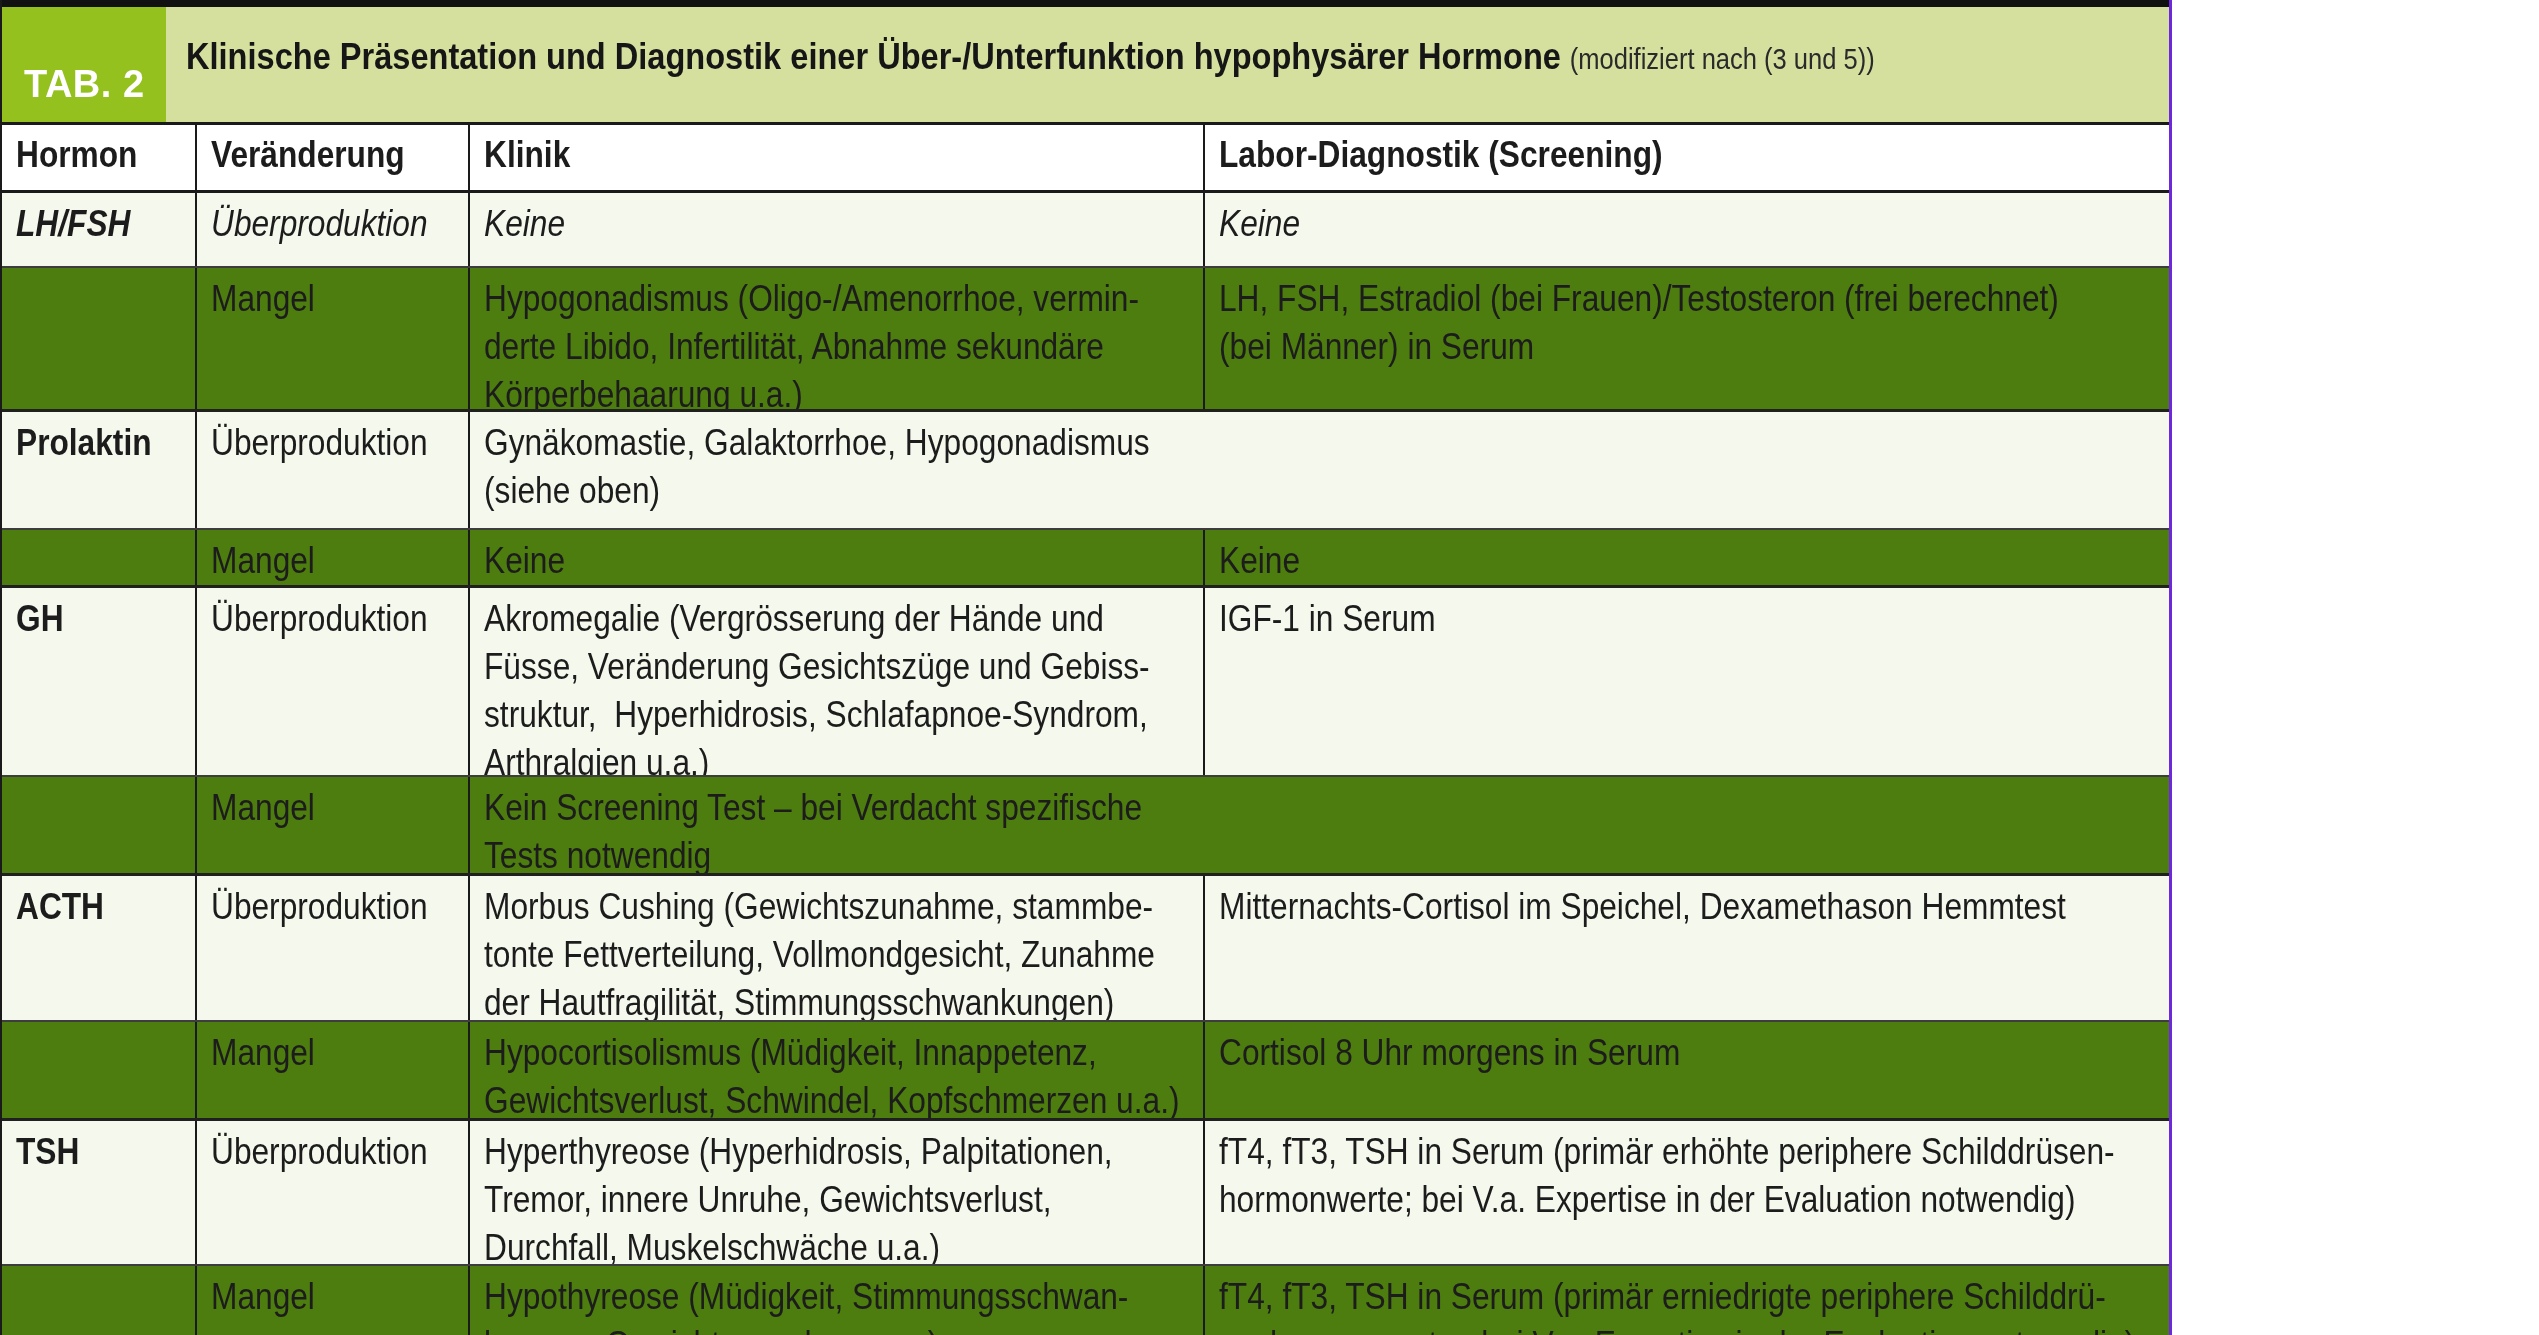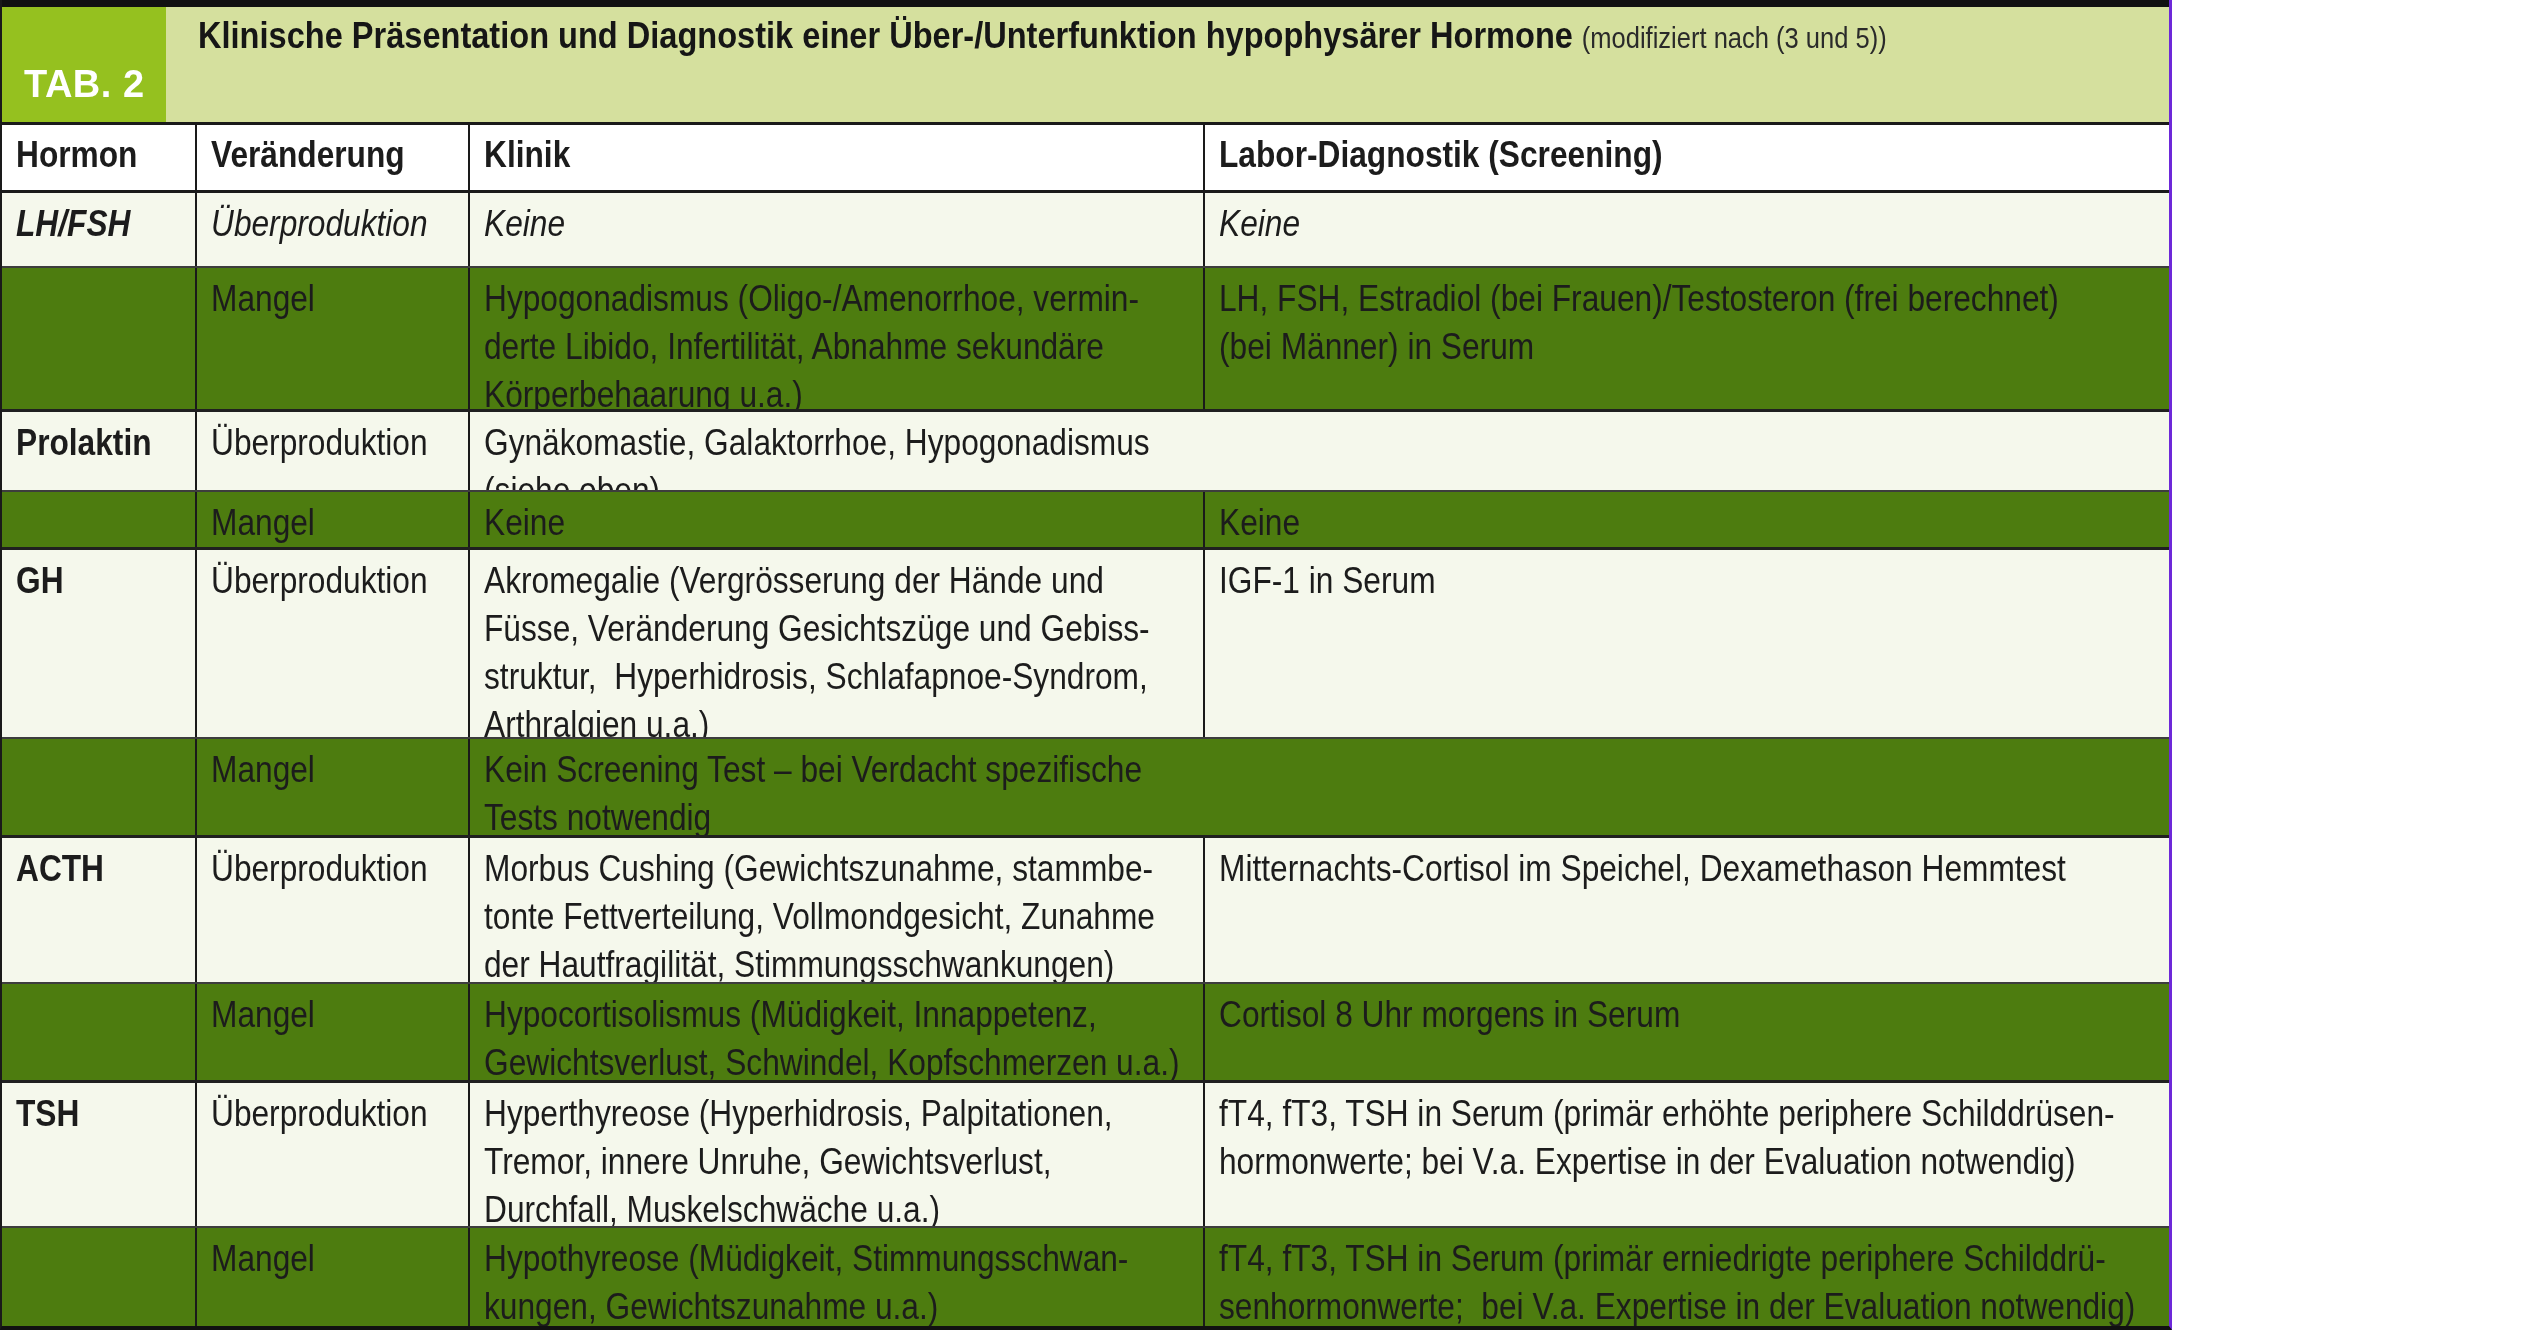--- a/index.html
+++ b/index.html
@@ -9,41 +9,41 @@
   .tbl{position:absolute;left:0;top:0;width:2172px;box-sizing:border-box;
        border-left:2px solid #1a1a1a;border-right:3px solid #6d28d9;border-bottom:4px solid #111;}
 
   .topbar{height:7px;background:#111;}
 
   .titlebar{height:115px;background:#d5e09e;display:flex;align-items:stretch;
             border-bottom:3px solid #1a1a1a;}
   .tabbadge{width:164px;background:#95c11f;color:#ffffff;display:flex;align-items:flex-end;
             padding:0 0 16px 22px;box-sizing:border-box;font-weight:bold;font-size:38px;
             letter-spacing:.5px;}
-  .titlewrap{flex:1;display:flex;align-items:flex-start;padding:8px 20px 16px 20px;overflow:hidden;margin-left:12px;}
+  .titlewrap{flex:1;display:flex;align-items:center;padding:0 20px 16px 20px;overflow:hidden;}
   .titleline{transform:scaleX(.88);transform-origin:0 100%;white-space:nowrap;}
   .title-main{font-weight:bold;font-size:37px;color:#161616;}
   .title-note{font-weight:normal;font-size:29px;color:#2a2a2a;margin-left:10px;}
 
   .trow{display:grid;grid-template-columns:193px 273px 735px 1fr;box-sizing:border-box;}
   .cell{box-sizing:border-box;padding:7px 12px 4px 14px;overflow:hidden;}
   .cell + .cell{border-left:2px solid #1a1a1a;}
   .ct{display:block;transform:scaleX(.88);transform-origin:0 0;white-space:pre-wrap;
       font-size:36px;line-height:48px;color:#1c1c1c;width:114%;}
   .bold .ct, .ct.b{font-weight:bold;}
 
   .header{height:68px;background:#ffffff;border-bottom:3px solid #1a1a1a;}
   .header .ct{font-weight:bold;line-height:46px;}
 
   .row-light{background:#f5f8ec;}
   .row-dark{background:#4d7c0f;}
   .trow.data + .trow.data{border-top:2px solid #3d3d3d;}
   .trow.group-start{border-top:3px solid #202020 !important;}
 
-  .r1{height:73px;font-style:italic;} .r2{height:143px;} .r3{height:81px;} .r4{height:57px;}
+  .r1{height:73px;font-style:italic;} .r2{height:143px;} .r3{height:119px;} .r4{height:57px;}
   .r5{height:190px;} .r6{height:98px;} .r7{height:147px;} .r8{height:98px;}
   .r9{height:146px;} .r10{height:100px;}
 </style>
 </head>
 <body>
 
 <div class="canvas">
   <div class="tbl">
 
     <div class="topbar"></div>

